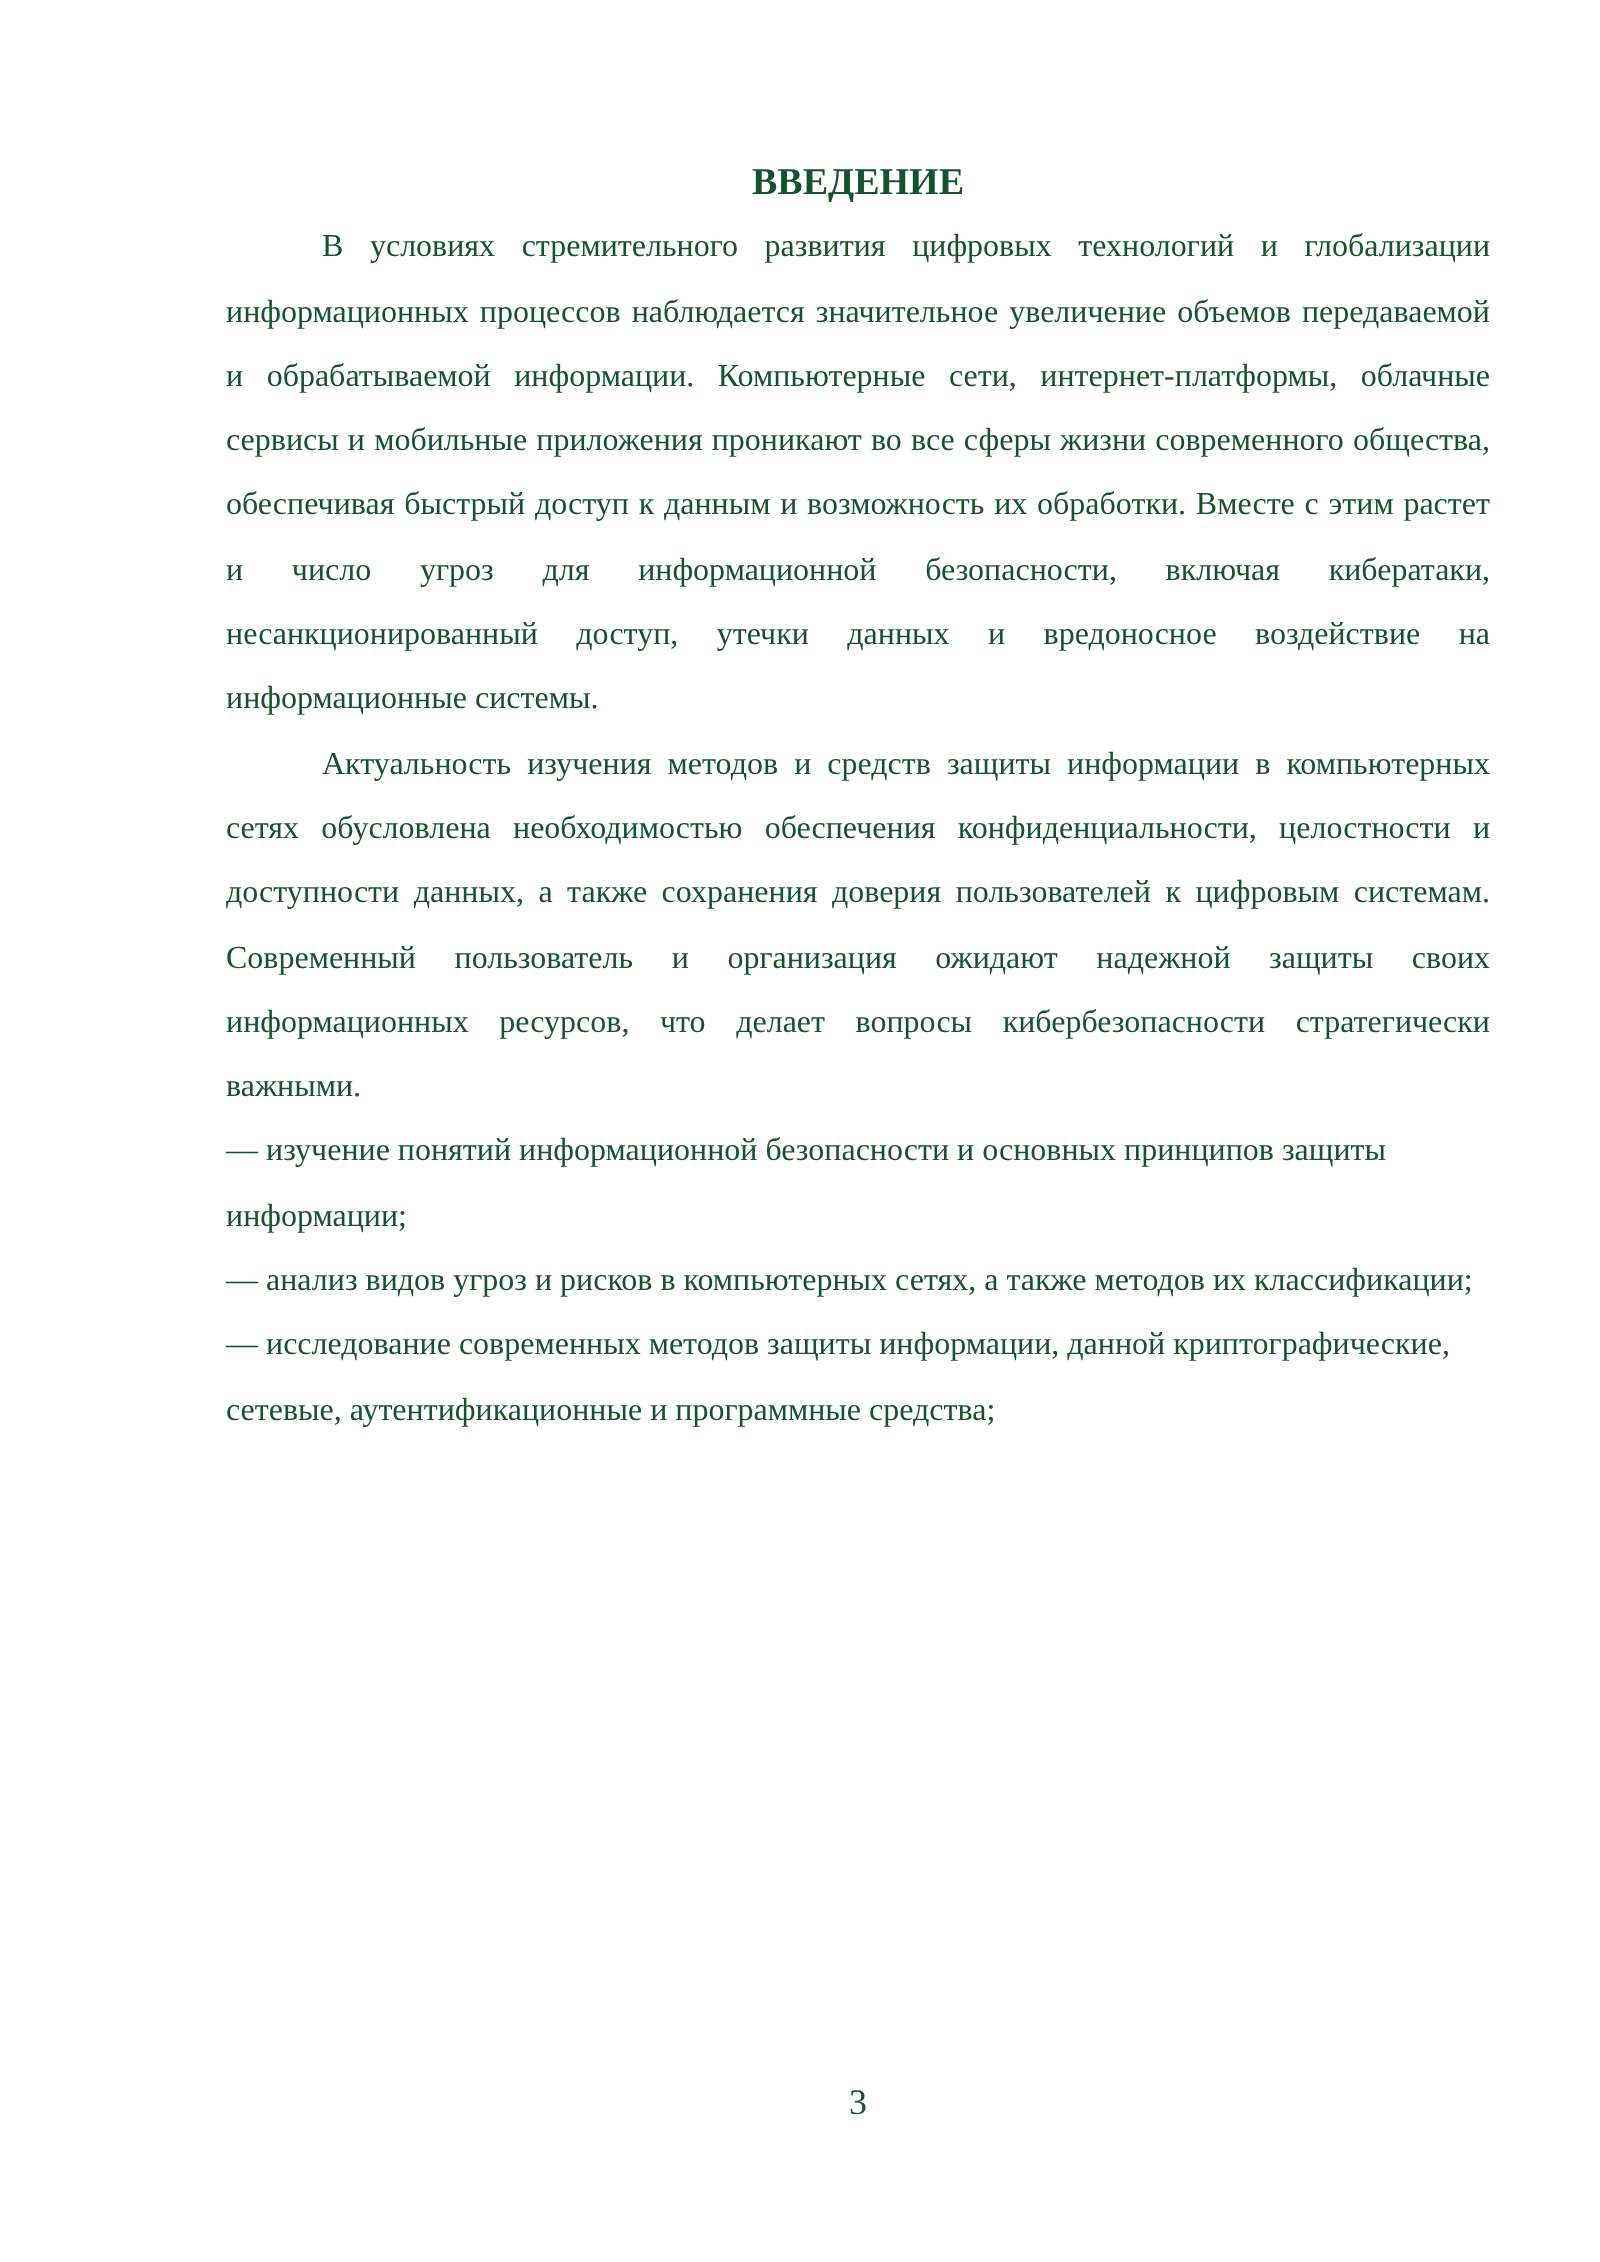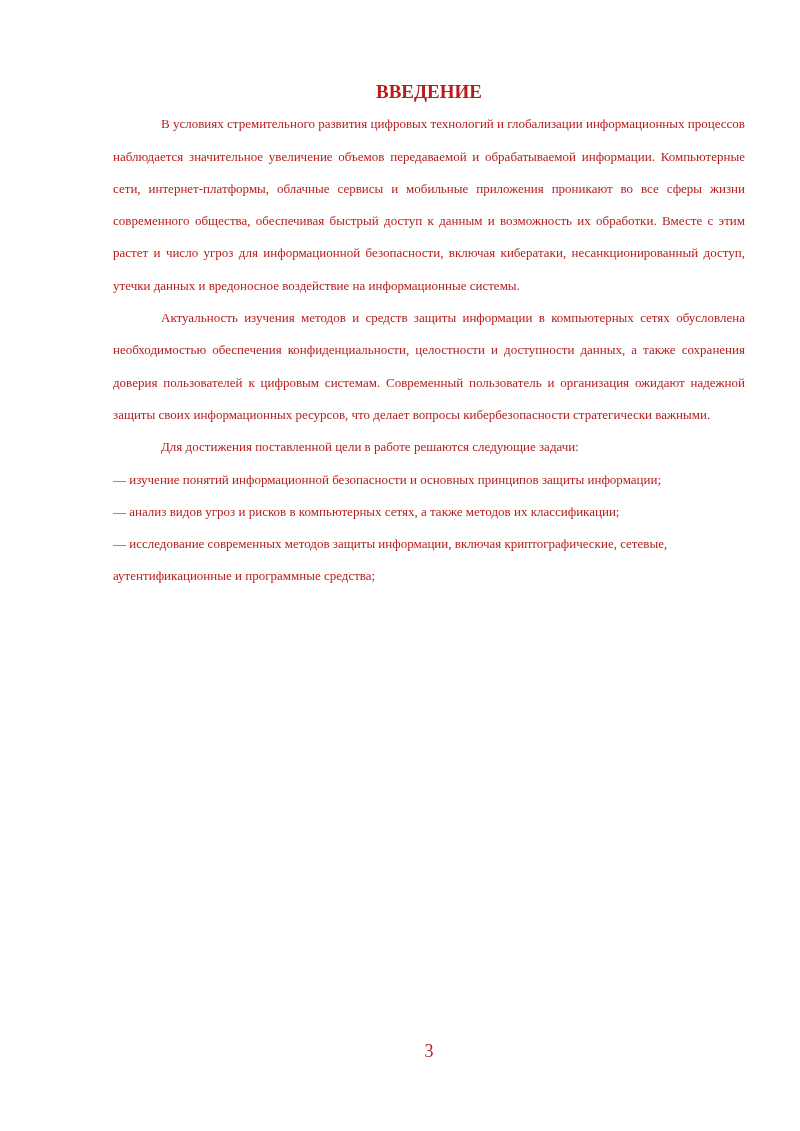--- a/index.html
+++ b/index.html
@@ -6,39 +6,39 @@
     margin: 0;
     padding: 0;
     background: #e8e8e8;
   }
   .page {
     position: relative;
     width: 800px;
     height: 1131px;
     background: #ffffff;
     font-family: "Liberation Serif", "DejaVu Serif", serif;
-    color: #b91c1c;
+    color: #14532d;
     overflow: hidden;
   }
   .content {
     position: absolute;
     left: 113px;
     top: 76px;
     width: 632px;
   }
   .doc-title {
     font-size: 19px;
     font-weight: bold;
     text-align: center;
     margin: 0;
     line-height: 32.3px;
   }
   .content p {
     margin: 0;
-    font-size: 13px;
+    font-size: 16px;
     line-height: 32.3px;
   }
   .para-justified {
     text-align: justify;
     text-indent: 48px;
   }
   .para-indent-left {
     text-align: left;
     text-indent: 48px;
   }
@@ -61,24 +61,23 @@
 
 <div class="page">
   <div class="content">
     <h1 class="doc-title">ВВЕДЕНИЕ</h1>
 
     <p class="para-justified">В условиях стремительного развития цифровых технологий и глобализации информационных процессов наблюдается значительное увеличение объемов передаваемой и обрабатываемой информации. Компьютерные сети, интернет-платформы, облачные сервисы и мобильные приложения проникают во все сферы жизни современного общества, обеспечивая быстрый доступ к данным и возможность их обработки. Вместе с этим растет и число угроз для информационной безопасности, включая кибератаки, несанкционированный доступ, утечки данных и вредоносное воздействие на информационные системы.</p>
 
     <p class="para-justified">Актуальность изучения методов и средств защиты информации в компьютерных сетях обусловлена необходимостью обеспечения конфиденциальности, целостности и доступности данных, а также сохранения доверия пользователей к цифровым системам. Современный пользователь и организация ожидают надежной защиты своих информационных ресурсов, что делает вопросы кибербезопасности стратегически важными.</p>
 
 
-    <p class="para-indent-left">Для достижения поставленной цели в работе решаются следующие задачи:</p>
 
     <p class="para-dash">— изучение понятий информационной безопасности и основных принципов защиты информации;</p>
 
     <p class="para-dash">— анализ видов угроз и рисков в компьютерных сетях, а также методов их классификации;</p>
 
-    <p class="para-dash">— исследование современных методов защиты информации, включая криптографические, сетевые, аутентификационные и программные средства;</p>
+    <p class="para-dash">— исследование современных методов защиты информации, данной криптографические, сетевые, аутентификационные и программные средства;</p>
 
   </div>
 
   <div class="page-number">3</div>
 </div>
 
 </body></html>

